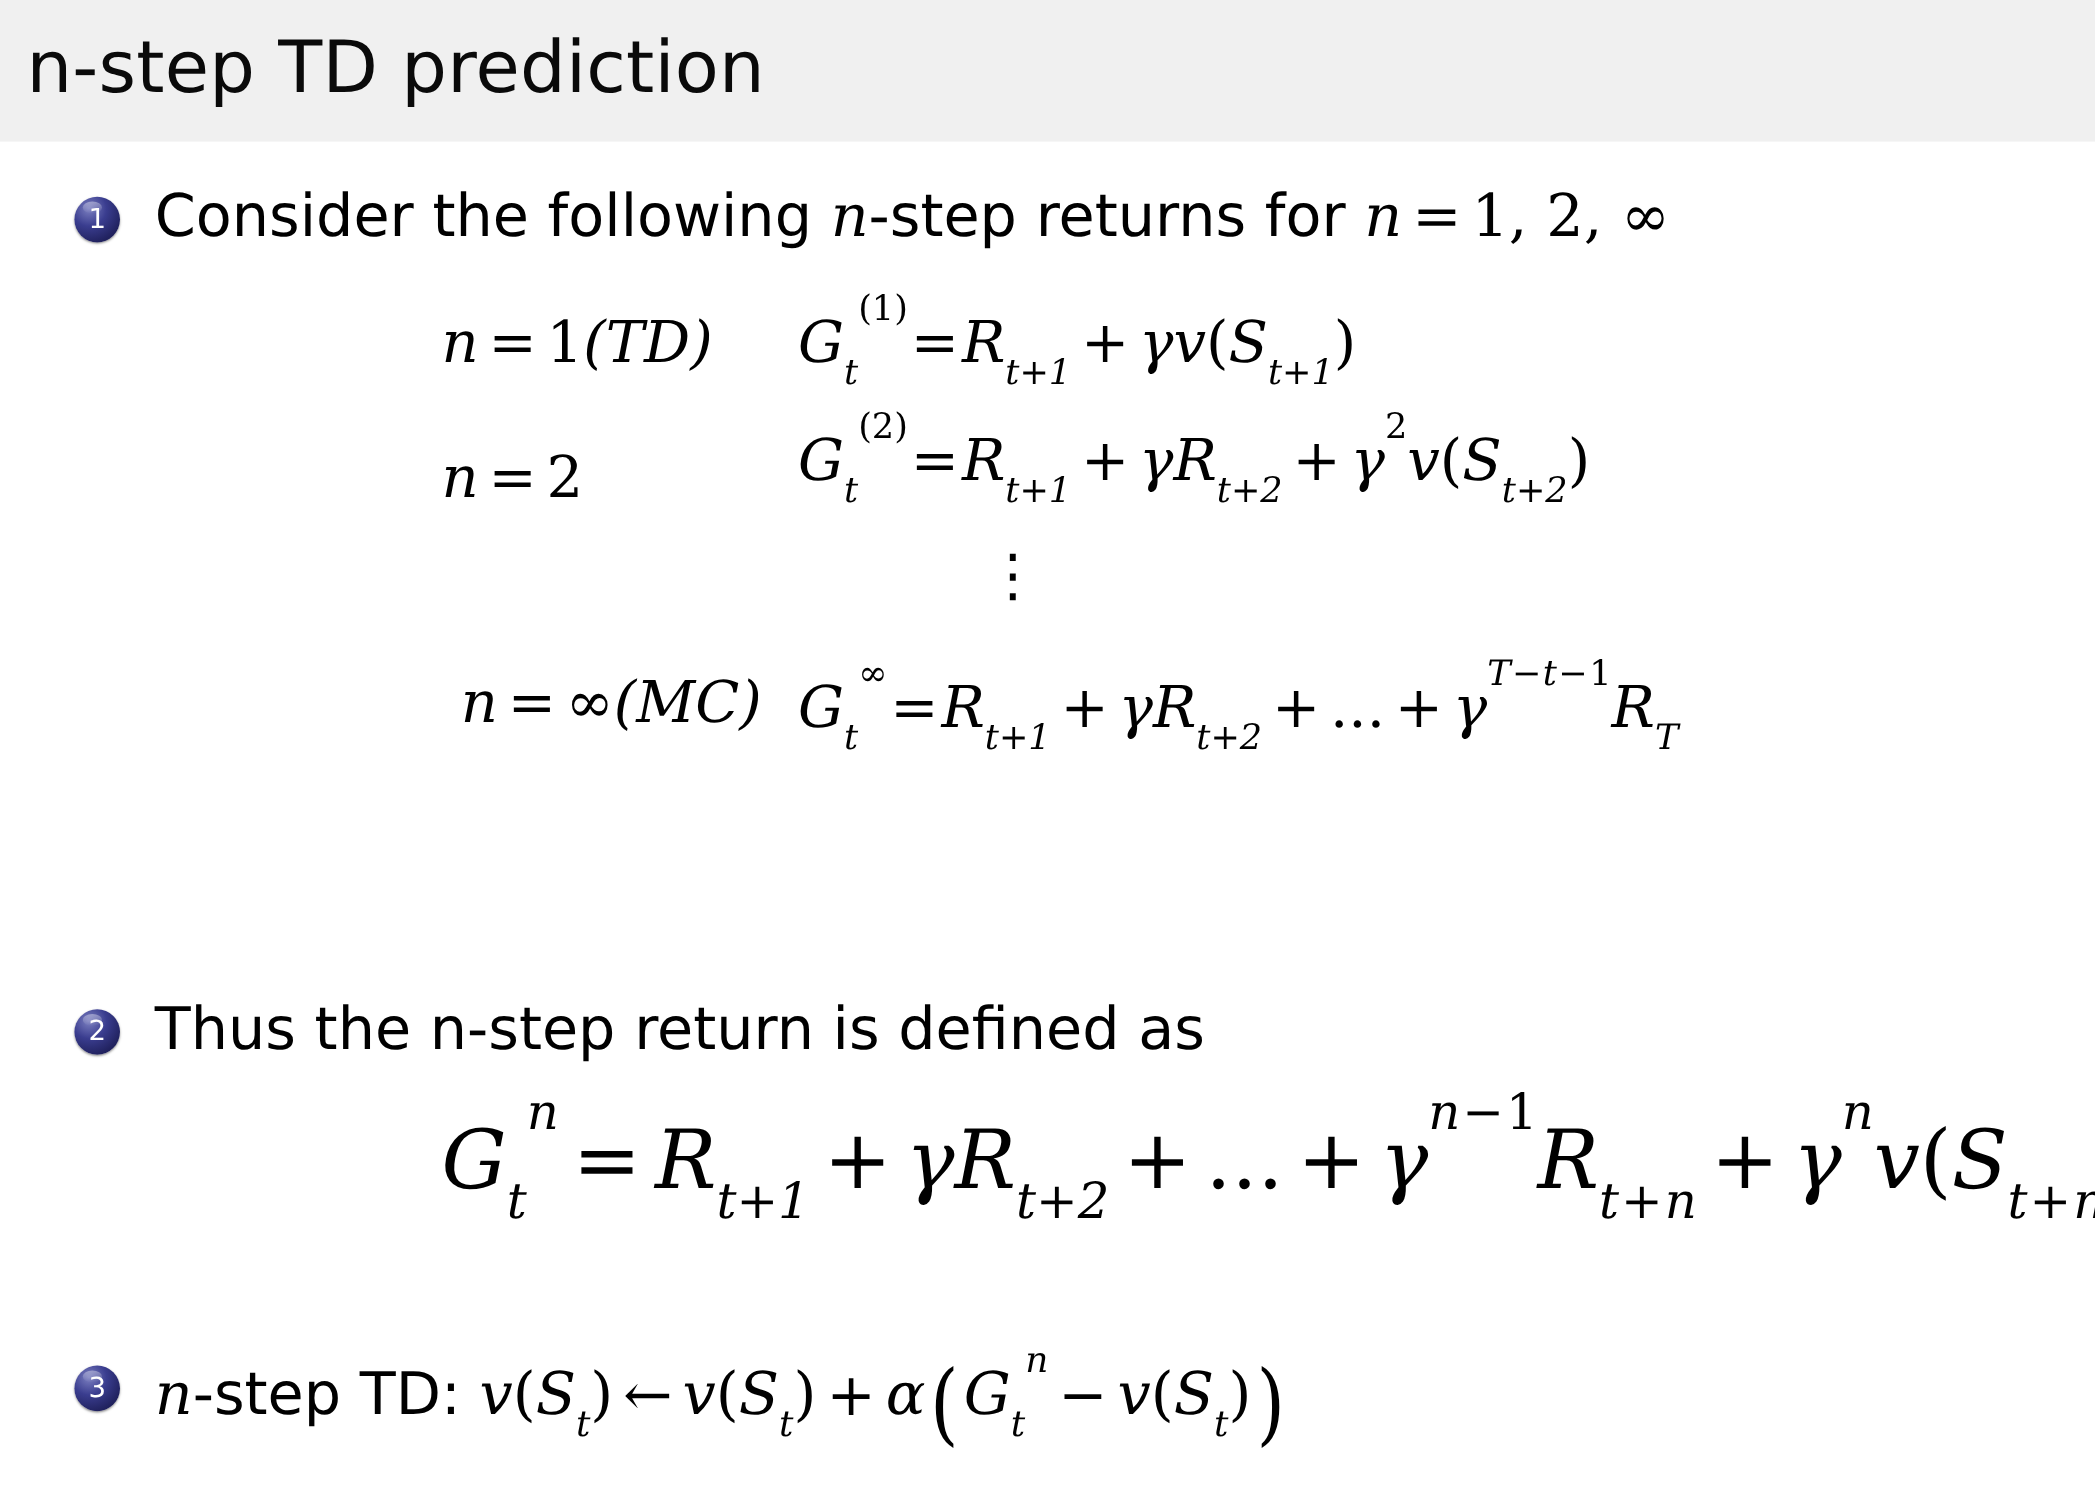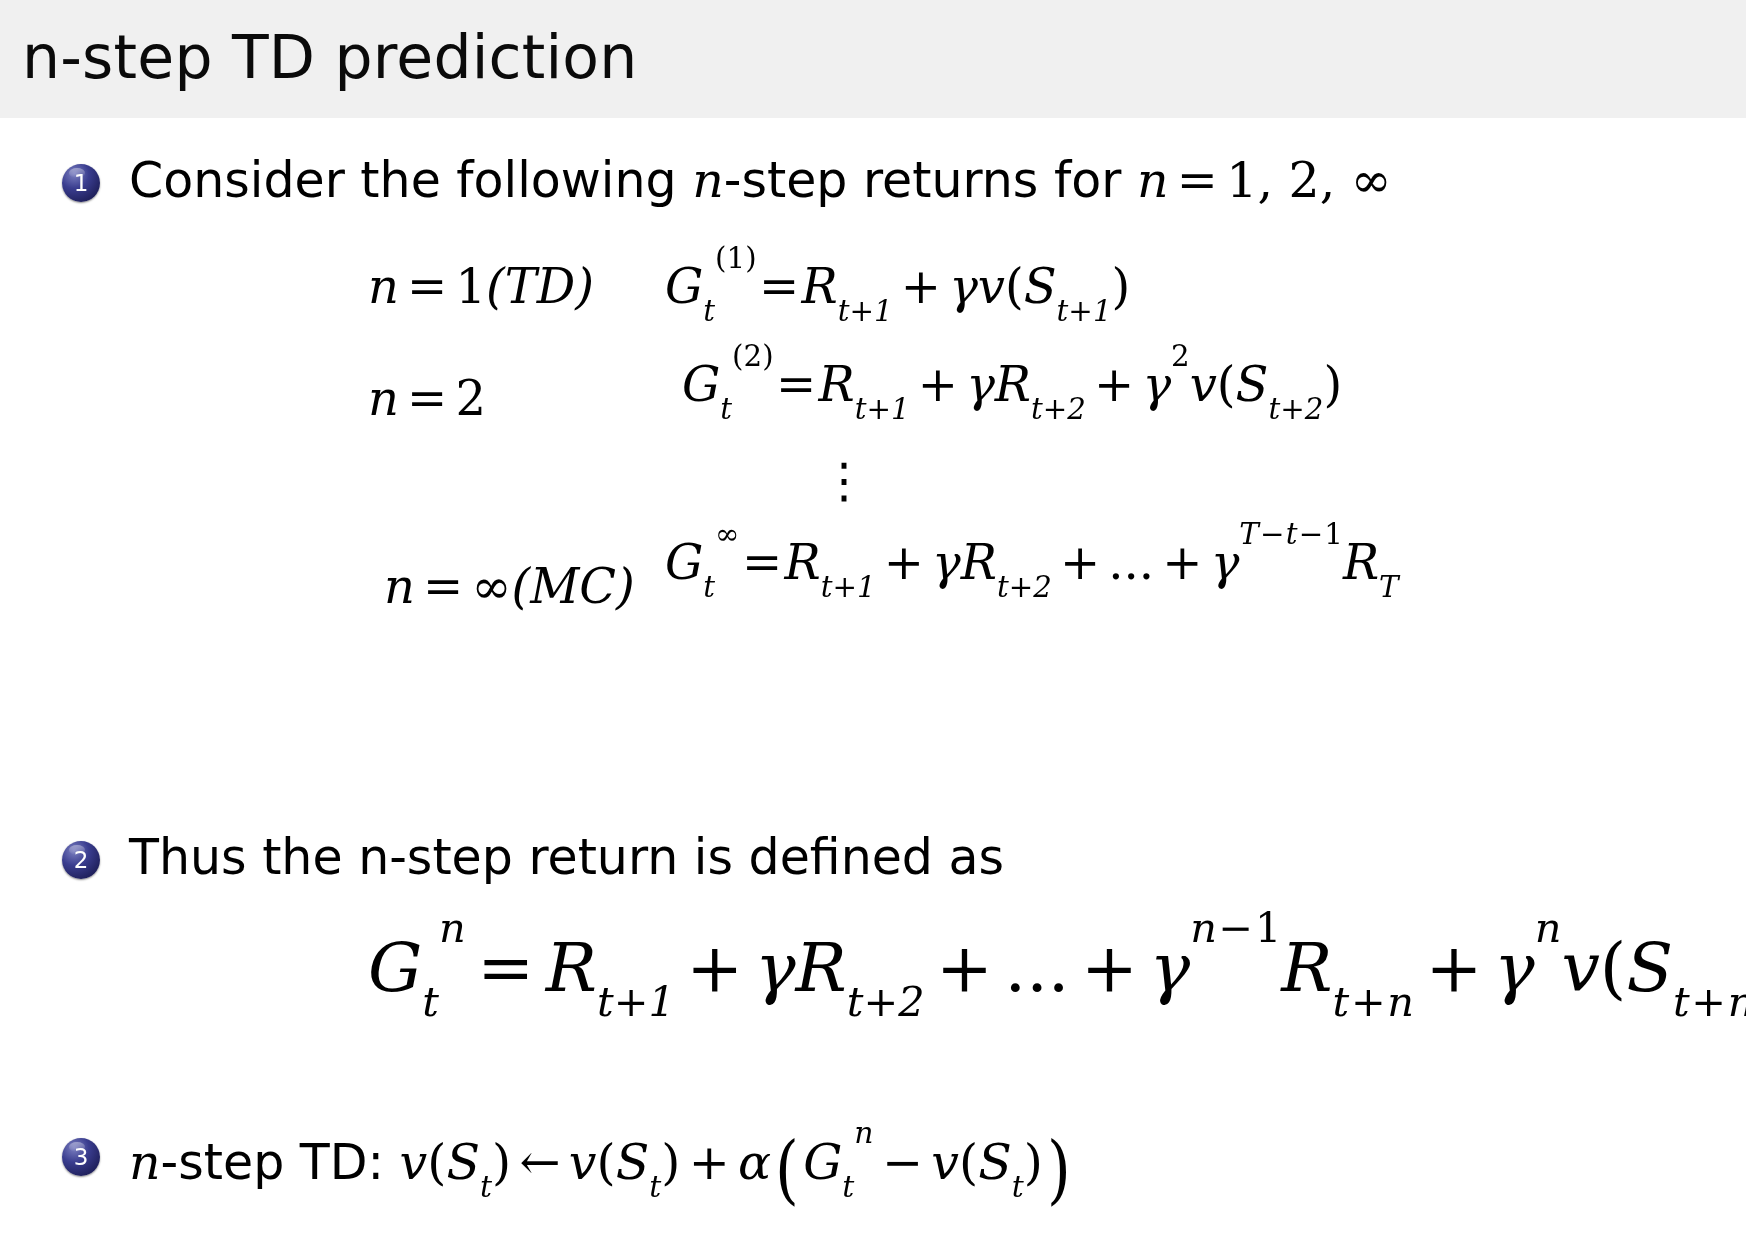--- a/index.html
+++ b/index.html
@@ -172,30 +172,30 @@
     <div class="eqn-lhs" style="left:368px; top:140px;">
       <span class="mi">n</span><span class="mo">=</span><span class="mn">1</span><span class="mi">(TD)</span>
     </div>
     <div class="eqn-row" style="left:665px; top:140px;">
       <span class="mi">G</span><sub class="mi">t</sub><sup class="mn">(1)</sup><span class="mo-tight">=</span><span class="mi">R</span><sub class="mi">t+1</sub><span class="mo">+</span><span class="gk">γ</span><span class="mi">v</span><span class="paren">(</span><span class="mi">S</span><sub class="mi">t+1</sub><span class="paren">)</span>
     </div>
 
     <div class="eqn-lhs" style="left:368px; top:222px;margin-top:30px;">
       <span class="mi">n</span><span class="mo">=</span><span class="mn">2</span>
     </div>
-    <div class="eqn-row" style="left:682px; top:238px;">
+    <div class="eqn-row" style="left:665px; top:238px;">
       <span class="mi">G</span><sub class="mi">t</sub><sup class="mn">(2)</sup><span class="mo-tight">=</span><span class="mi">R</span><sub class="mi">t+1</sub><span class="mo">+</span><span class="gk">γ</span><span class="mi">R</span><sub class="mi">t+2</sub><span class="mo">+</span><span class="gk">γ</span><sup class="mn">2</sup><span class="mi">v</span><span class="paren">(</span><span class="mi">S</span><sub class="mi">t+2</sub><span class="paren">)</span>
     </div>
 
     <div class="vdots" style="left:820px; top:338px;">⋮</div>
 
     <div class="eqn-lhs" style="left:340px; top:440px;margin-left:44px;">
       <span class="mi">n</span><span class="mo">=</span><span class="mn">∞</span><span class="mi">(MC)</span>
     </div>
-    <div class="eqn-row" style="left:665px; top:416px;">
+    <div class="eqn-row" style="left:665px; top:444px;">
       <span class="mi">G</span><sub class="mi">t</sub><sup class="mn">∞</sup><span class="mo-tight">=</span><span class="mi">R</span><sub class="mi">t+1</sub><span class="mo">+</span><span class="gk">γ</span><span class="mi">R</span><sub class="mi">t+2</sub><span class="mo">+</span><span class="mn">...</span><span class="mo">+</span><span class="gk">γ</span><sup><span class="mi">T</span><span class="mo">−</span><span class="mi">t</span><span class="mo">−</span><span class="mn">1</span></sup><span class="mi">R</span><sub class="mi">T</sub>
     </div>
   </div>
 
   <div class="enum-item" style="left:62px; top:713px;">
     <div class="enum-marker">2</div>
     <div class="enum-text">Thus the n-step return is defined as</div>
   </div>
 
   <div class="eqn-center" style="left:368px; top:810px;">

